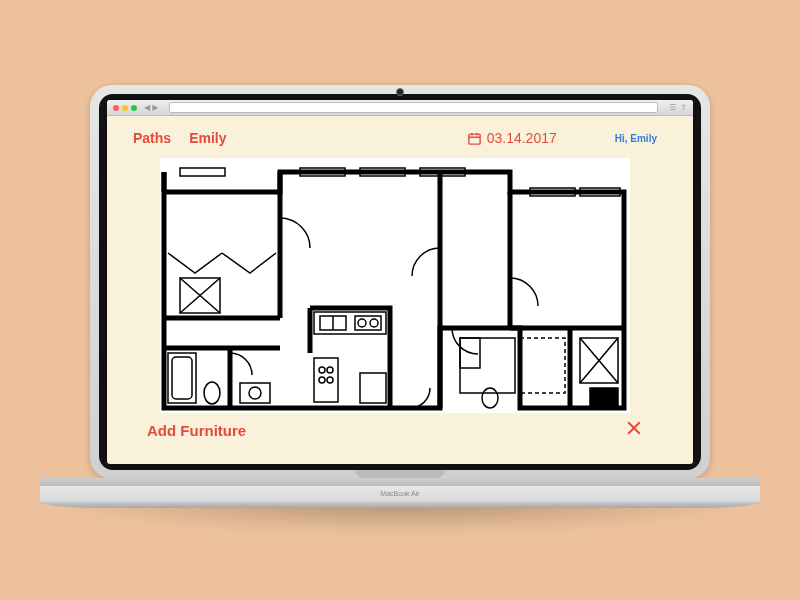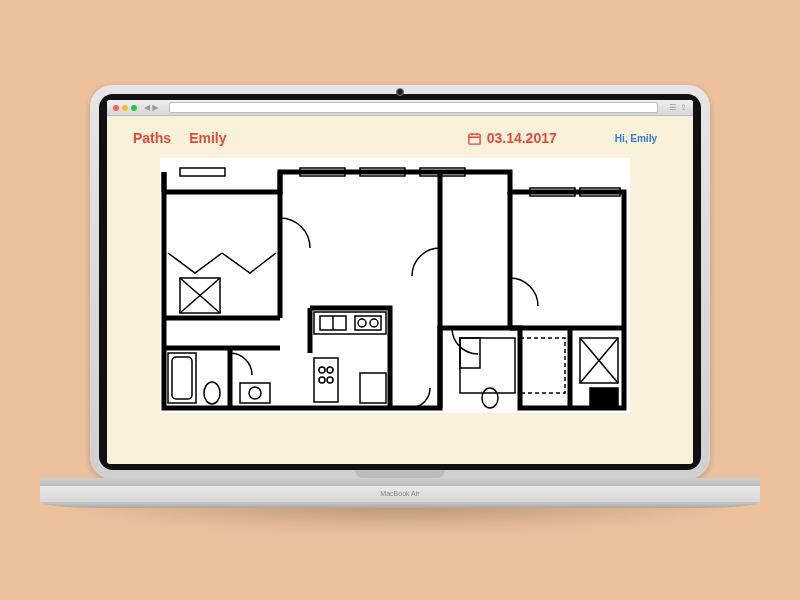--- a/index.html
+++ b/index.html
@@ -14,21 +14,21 @@
   .dot{width:6px;height:6px;border-radius:50%;}
   .dot.r{background:#ff5f57}.dot.y{background:#ffbd2e}.dot.g{background:#28c840}
   .nav-arrows{display:flex;margin-left:4px;gap:2px;color:#999;font-size:8px;}
   .url-bar{flex:1;height:9px;background:#fff;border:1px solid #bbb;border-radius:2px;margin:0 8px;}
   .chrome-icons{display:flex;gap:4px;color:#999;font-size:8px;}
   .app{flex:1;position:relative;padding:10px 36px 8px 26px;box-sizing:border-box;}
   .topbar{display:flex;align-items:center;gap:18px;height:24px;}
   .tab{font-size:14px;font-weight:700;color:#e64a3b;cursor:pointer;}
   .date-group{margin-left:auto;display:flex;align-items:center;gap:5px;}
   .cal-icon svg{display:block}
-  .date-text{font-size:14px;font-weight:700;color:#e64a3b;}
+  .date-text{font-size:14px;font-weight:400;color:#e64a3b;}
   .greeting{margin-left:40px;font-size:10px;font-weight:700;color:#2f7ed8;}
   .plan-wrap{margin-top:8px;display:flex;justify-content:center;}
   .plan{background:#fff;}
   .bottombar{display:flex;align-items:center;margin-top:6px;}
   .add-furn{font-size:15px;font-weight:700;color:#e64a3b;margin-left:14px;cursor:pointer;}
   .close-x{margin-left:auto;margin-right:14px;cursor:pointer;}
   .deck{position:relative;width:720px;margin-left:-50px;margin-top:-1px;}
   .deck-top{height:8px;background:linear-gradient(#cfcfcf,#b9b9b9);border-radius:2px 2px 0 0;}
   .deck-mid{height:16px;background:linear-gradient(#e9e9e9,#d7d7d7);position:relative;text-align:center;font-size:7px;color:#888;line-height:16px;}
   .notch{position:absolute;top:-8px;left:50%;transform:translateX(-50%);width:90px;height:8px;background:#bcbcbc;border-radius:0 0 10px 10px;}
@@ -158,20 +158,29 @@
                   <line x1="350" y1="120" x2="350" y2="148"></line>
                   <path d="M292,170 A26,26 0 0 0 318,196"></path>
                   <line x1="292" y1="170" x2="318" y2="170"></line>
                   <path d="M70,195 A22,22 0 0 1 92,217"></path>
                   <path d="M250,250 A20,20 0 0 0 270,230"></path>
                   <line x1="250" y1="250" x2="270" y2="250"></line>
                 </g>
               </svg>
             </div>
 
+            <div class="bottombar">
+              <span class="add-furn">Add Furniture</span>
+              <span class="close-x">
+                <svg width="18" height="18" viewBox="0 0 24 24" stroke="#e64a3b" stroke-width="2.6" fill="none" stroke-linecap="round">
+                  <line x1="5" y1="5" x2="19" y2="19"></line>
+                    <line x1="19" y1="5" x2="5" y2="19"></line>
+                </svg>
+              </span>
+            </div>
           </div>
 
         </div>
       </div>
     </div>
     <div class="deck">
       <div class="deck-top">
           <div class="notch"></div>
         </div>
       <div class="deck-mid"><span>MacBook Air</span></div>

